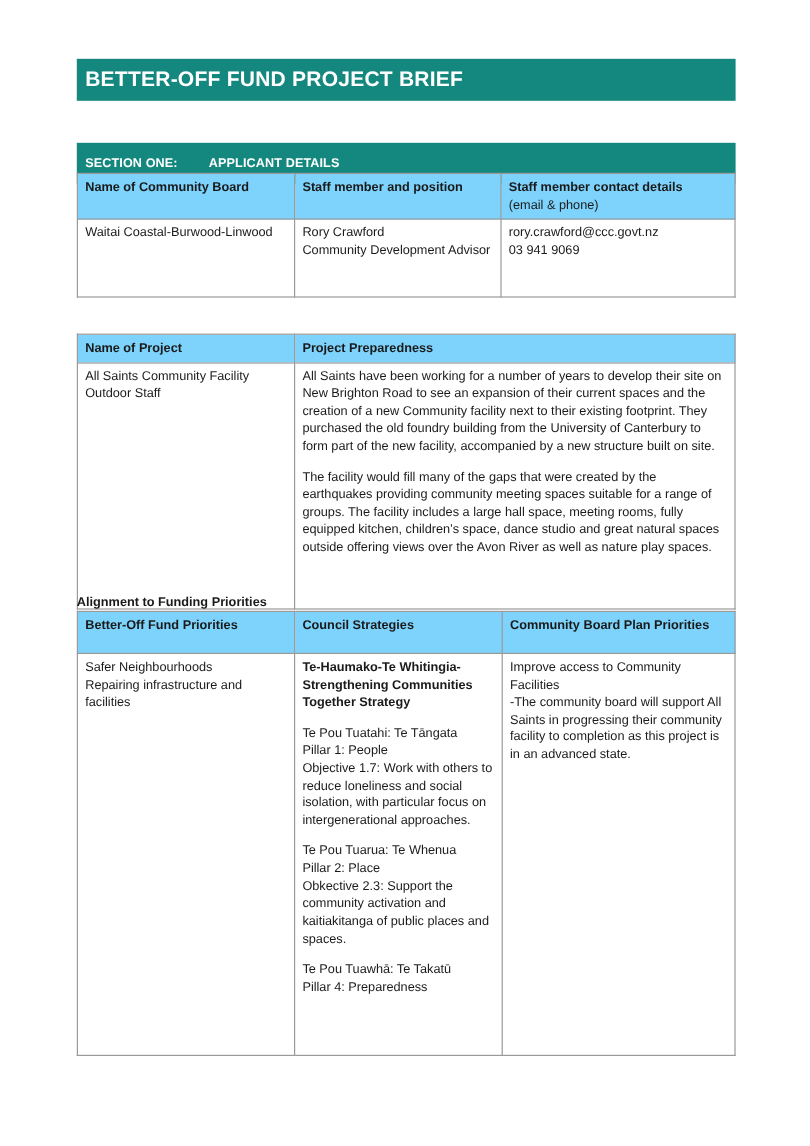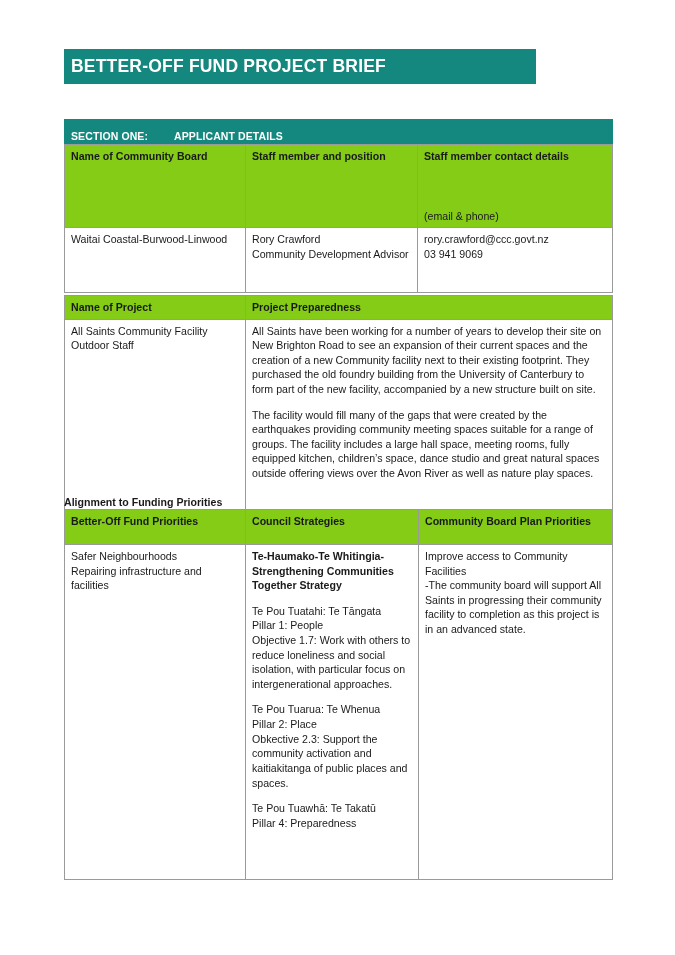--- a/index.html
+++ b/index.html
@@ -17,21 +17,21 @@
     background: #ffffff;
     overflow: hidden;
     box-sizing: border-box;
   }
 
   
   .title-banner {
     position: absolute;
     left: 64px;
     top: 49px;
-    width: 472px;
+    width: 549px;
     height: 35px;
     background: #14887f;
     display: flex;
     align-items: center;
   }
   .title-banner .title-text {
     color: #ffffff;
     font-size: 17.5px;
     font-weight: bold;
     letter-spacing: 0.2px;
@@ -75,37 +75,36 @@
   }
   table.doc-table td, table.doc-table th {
     border: 1px solid #9a9a9a;
     vertical-align: top;
     padding: 4px 5px 4px 6px;
     text-align: left;
     font-weight: normal;
     line-height: 1.38;
   }
   table.doc-table th {
-    background: #84cc16;
+    background: #7dd3fc;
     font-weight: bold;
   }
   table.doc-table td p {
     margin: 0;
   }
   table.doc-table td p + p {
     margin-top: 11px;
   }
   .th-sub {
     font-weight: normal;
     display: block;
-    margin-top: 45px;
   }
 
   #applicant-table { top: 144px; }
-  #project-table { top: 295px; }
+  #project-table { top: 278px; }
   #alignment-table { top: 509px; }
 
   
   #alignment-caption {
     position: absolute;
     left: 64px;
     top: 496px;
     font-size: 10.6px;
     font-weight: bold;
     color: #1a1a1a;

